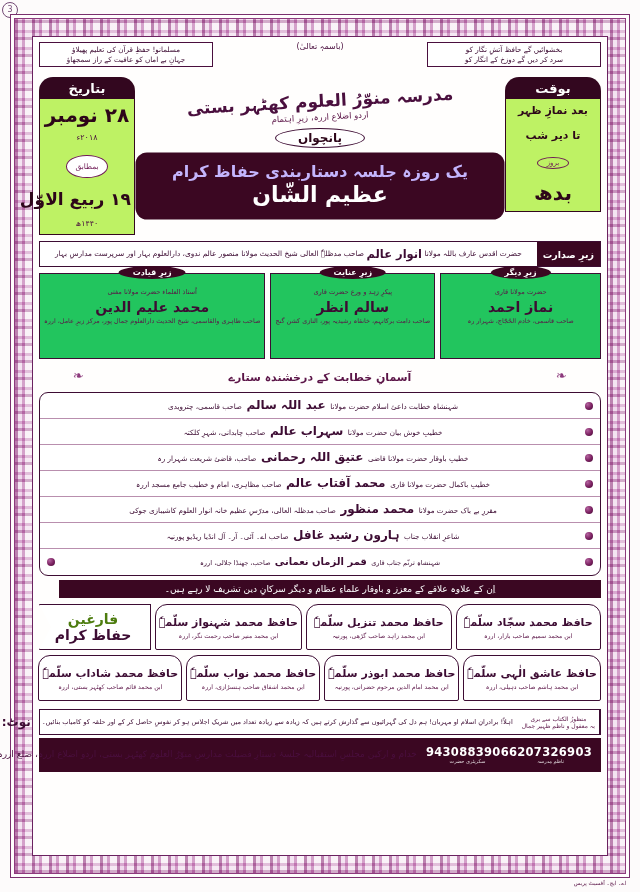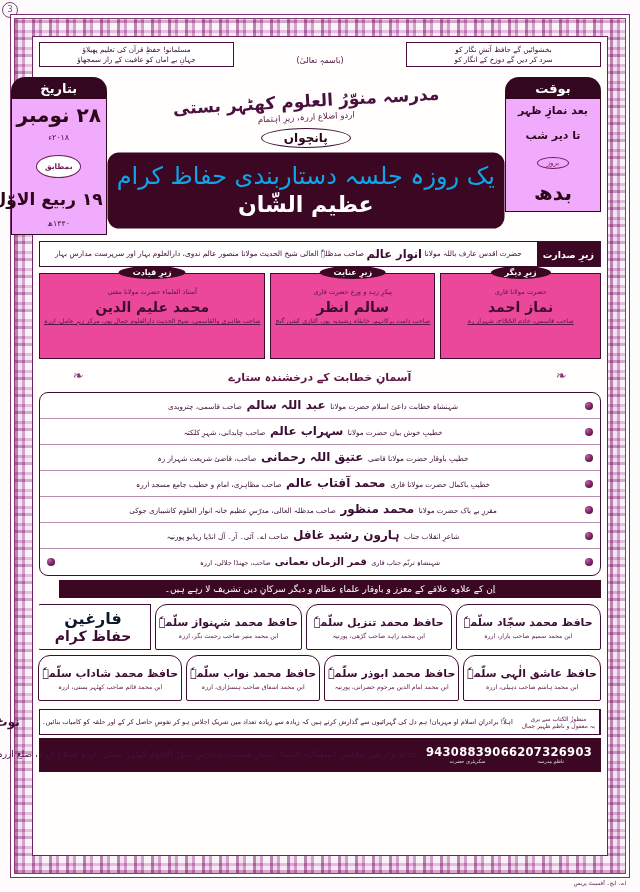--- a/index.html
+++ b/index.html
@@ -91,34 +91,34 @@
     position: relative;
     height: 34px;
     flex: 0 0 auto;
   }
 
   .slogan-box {
     border: 1.1px solid #4a0f3e;
     padding: 2px 5px;
     background: #fff;
     line-height: 1.35;
-    width: 195px;
+    width: 174px;
   }
   .slogan-box div {
     font-size: 7.2px;
     color: #3d0c33;
     text-align: center;
     letter-spacing: .1px;
   }
 
   .basmala {
     position: absolute;
     left: 50%;
     transform: translateX(-50%);
-    top: 14px;
+    top: 0px;
     font-size: 8px;
     color: #4a0f3e;
   }
 
   
   .masthead {
     display: flex;
     align-items: flex-start;
     justify-content: space-between;
     height: 160px;
@@ -140,40 +140,39 @@
     font-size: 13px;
     font-weight: bold;
     padding: 4px 0 3px;
     border-radius: 14px 14px 0 0;
     letter-spacing: .4px;
   }
 
   .plaque-body {
     border: 1.4px solid #33071f;
     border-top: none;
-    background: #f0abfc;
+    background: #bef264;
     padding: 5px 3px 6px;
     min-height: 108px;
     display: flex;
     flex-direction: column;
     justify-content: center;
     gap: 10px;
   }
 
   .date-greg { font-size: 20px; font-weight: bold; color: #2d0619; line-height: 1.1; }
   .date-sup  { font-size: 8px; color: #4a0f3e; margin-top: -3px; }
   .date-sep  {
     font-size: 7.5px; color: #6e1a55;
     border: 1px solid #6e1a55;
     border-radius: 50%/50%;
     padding: 6px 8px;
     display: inline-block;
     margin: 3px auto;
     background: #fff;
-    font-weight: bold;
   }
   .date-hijri { font-size: 17px; font-weight: bold; color: #2d0619; line-height: 1.05; }
   .date-hijri-year { font-size: 8px; color: #4a0f3e; }
 
   .time-line { font-size: 11px; color: #2d0619; font-weight: bold; line-height: 1.35; }
   .time-mini {
     font-size: 7px; color: #6e1a55;
     border: 1px solid #6e1a55;
     border-radius: 50%/50%;
     padding: 1px 9px;
@@ -218,23 +217,23 @@
   }
 
   .main-title-band {
     background: #3b0722;
     border-radius: 10px;
     padding: 9px 8px 10px;
     margin-top: 2px;
     box-shadow: 0 0 0 1.5px #3b0722;
   }
   .main-title-line1 {
-    color: #0ea5e9;
-    font-size: 24px;
-    font-weight: normal;
+    color: #c4b5fd;
+    font-size: 16px;
+    font-weight: bold;
     letter-spacing: .6px;
     line-height: 1.15;
   }
   .main-title-line2 {
     color: #ffffff;
     font-size: 22px;
     font-weight: bold;
     letter-spacing: .6px;
     line-height: 1.15;
     margin-top: 1px;
@@ -279,37 +278,37 @@
     margin-top: 6px;
     flex: 0 0 auto;
     height: 86px;
   }
   .patron {
     flex: 1;
     border: 1.1px solid #3d0c33;
     position: relative;
     padding: 14px 4px 3px;
     text-align: center;
-    background: #ec4899;
+    background: #22c55e;
   }
   .patron-badge {
     position: absolute;
     top: -8px; left: 50%;
     transform: translateX(-50%);
     background: #3b0722;
     color: #fff;
     font-size: 8px;
     font-weight: bold;
     padding: 2px 14px;
     border-radius: 50%/50%;
     white-space: nowrap;
   }
   .patron-pre  { font-size: 6.6px; color: #5b1447; line-height: 1.3; }
   .patron-name { font-size: 14px; font-weight: bold; color: #3d0c33; line-height: 1.2; margin: 2px 0; }
-  .patron-post { font-size: 6.4px; color: #5b1447; line-height: 1.3; text-decoration: underline; }
+  .patron-post { font-size: 6.4px; color: #5b1447; line-height: 1.3; }
 
   
   .speakers-header {
     position: relative;
     text-align: center;
     margin-top: 7px;
     flex: 0 0 auto;
     height: 18px;
   }
   .speakers-header-text {
@@ -393,21 +392,21 @@
     flex: 0 0 112px;
     border: 1.2px solid #3d0c33;
     background: #fff;
     display: flex;
     flex-direction: column;
     align-items: center;
     justify-content: center;
     clip-path: polygon(0 0, 100% 0, 100% 100%, 0 100%, 12px 50%);
     padding-right: 4px;
   }
-  .grad-title-l1 { font-size: 16px; font-weight: bold; color: #0f172a; line-height: 1.15; }
+  .grad-title-l1 { font-size: 14px; font-weight: bold; color: #4d7c0f; line-height: 1.15; }
   .grad-title-l2 { font-size: 14px; font-weight: bold; color: #3d0c33; line-height: 1.15; }
 
   .grad-card {
     flex: 1;
     border: 1.1px solid #3d0c33;
     background: #fff;
     border-radius: 12px 12px 2px 2px;
     text-align: center;
     padding: 4px 3px 2px;
     display: flex;
@@ -439,21 +438,20 @@
   }
   .note-text {
     flex: 1;
     font-size: 6.6px;
     color: #3d0c33;
     display: flex;
     align-items: center;
     justify-content: center;
     padding: 0 5px;
     line-height: 1.3;
-    margin-left: 11px;
   }
   .note-sign {
     font-size: 6px;
     color: #5b1447;
     display: flex;
     flex-direction: column;
     justify-content: center;
     align-items: center;
     padding: 0 4px;
     border-right: 1.1px solid #3d0c33;

